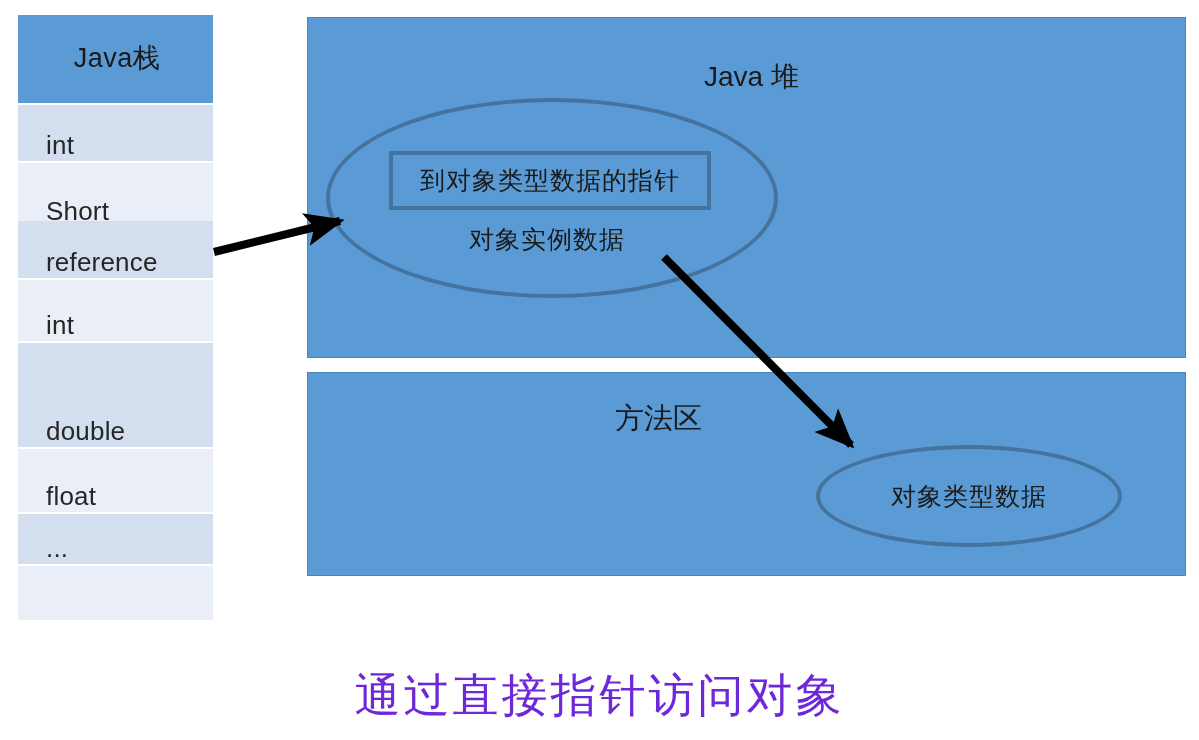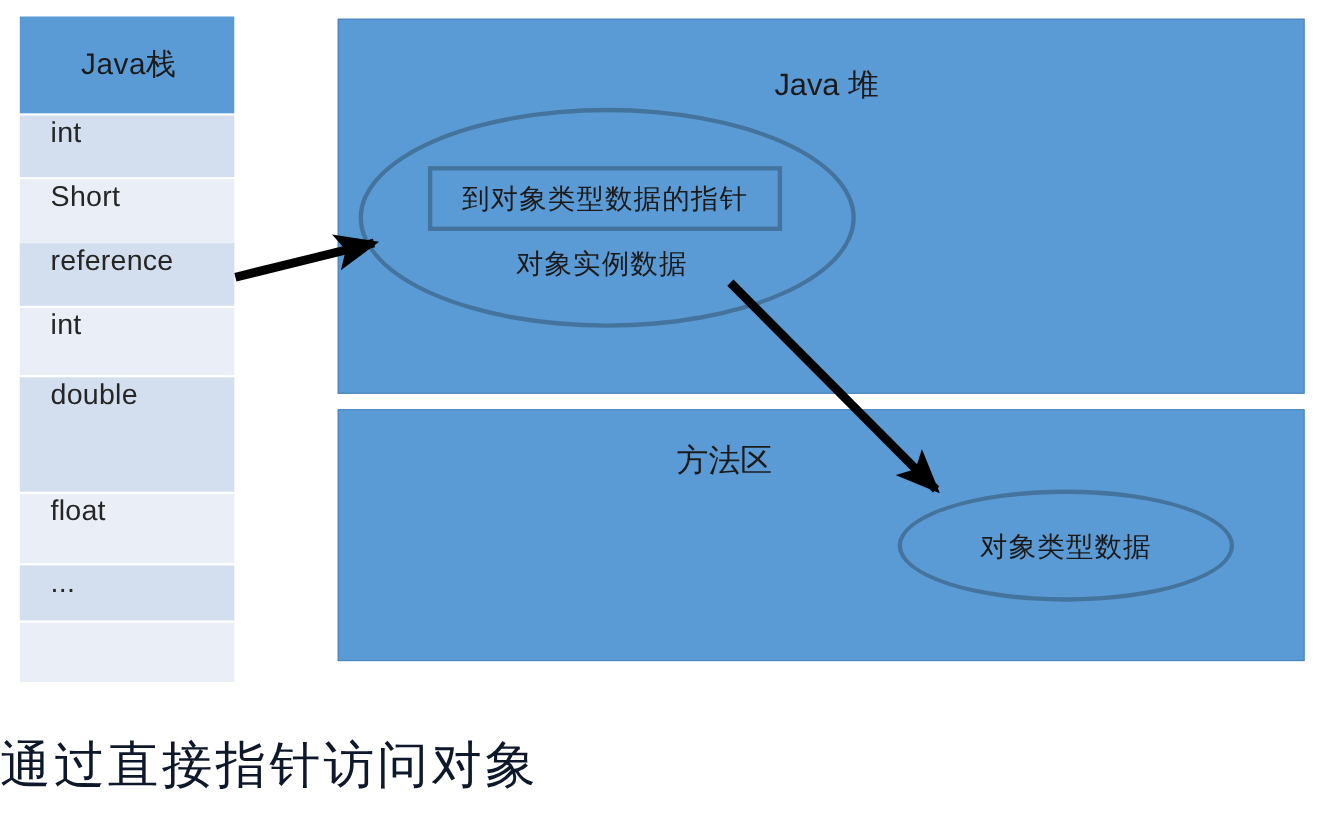--- a/index.html
+++ b/index.html
@@ -25,21 +25,21 @@
     top: 15px;
     width: 195px;
     height: 605px;
   }
   .stack-row {
     position: absolute;
     left: 0;
     width: 195px;
     box-sizing: border-box;
     display: flex;
-    align-items: flex-start;
+    align-items: flex-end;
     padding-left: 28px;
   }
   .stack-header {
     background: #5B9BD5;
     color: #1a1a1a;
     display: flex;
     flex-direction: column;
     align-items: center;
     justify-content: center;
     padding-left: 3px;
@@ -66,21 +66,21 @@
   #heap-region {
     left: 307px;
     top: 17px;
     width: 879px;
     height: 341px;
   }
   #method-region {
     left: 307px;
     top: 372px;
     width: 879px;
-    height: 229px;
+    height: 204px;
   }
   .region-title {
     position: absolute;
     font-size: 28px;
     color: #1a1a1a;
     white-space: nowrap;
   }
   #heap-title {
     left: 0;
     right: 0;
@@ -168,23 +168,24 @@
     height: 740px;
     pointer-events: none;
   }
 
   
   #caption {
     position: absolute;
     left: 0;
     width: 1199px;
     top: 665px;
+    text-align: center;
     font-family: "Liberation Serif", "DejaVu Serif", serif;
     font-size: 46px;
-    color: #0f172a;
+    color: #6d28d9;
     letter-spacing: 3px;
   }
 </style>
 </head>
 <body>
 
 <div id="canvas">
 
   <div id="stack-table">
     <div class="stack-row stack-header" style="top:0px; height:88px;">

